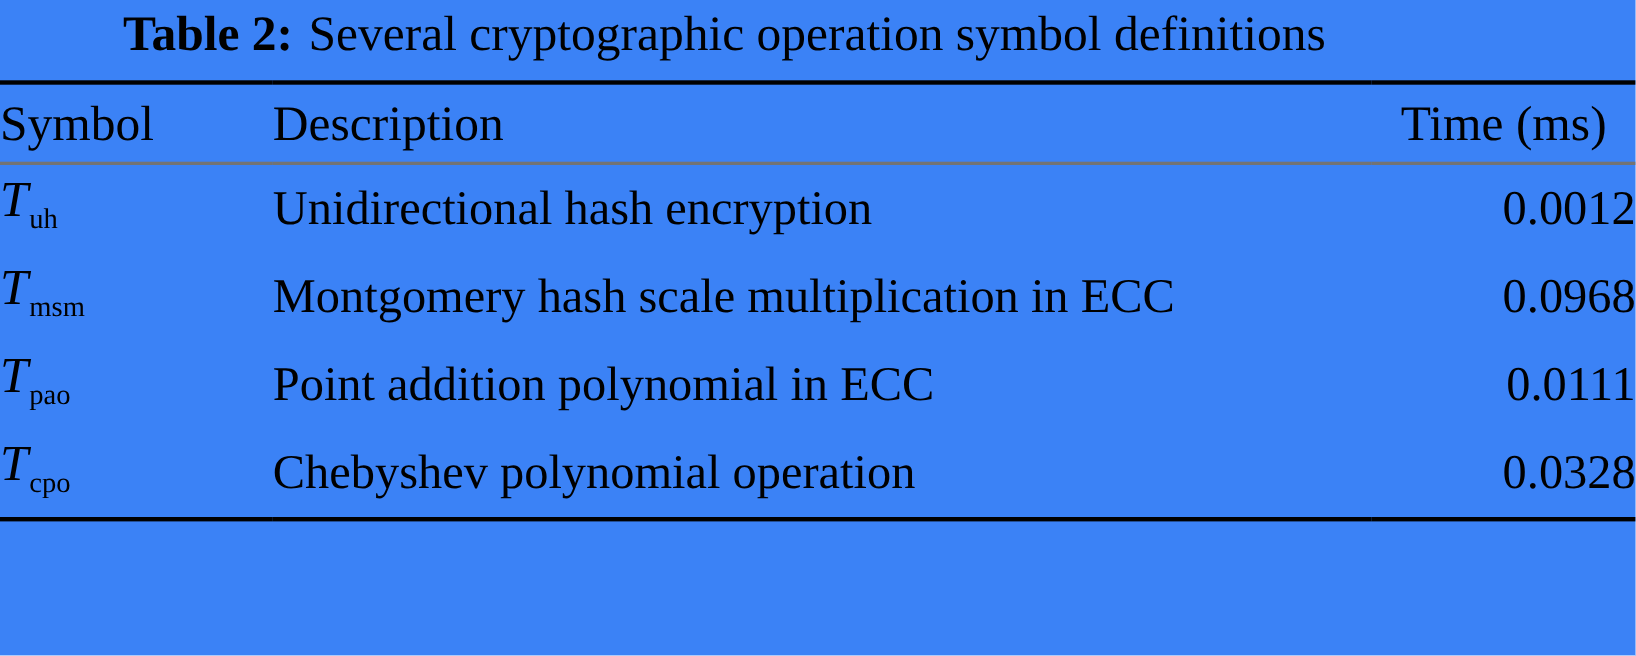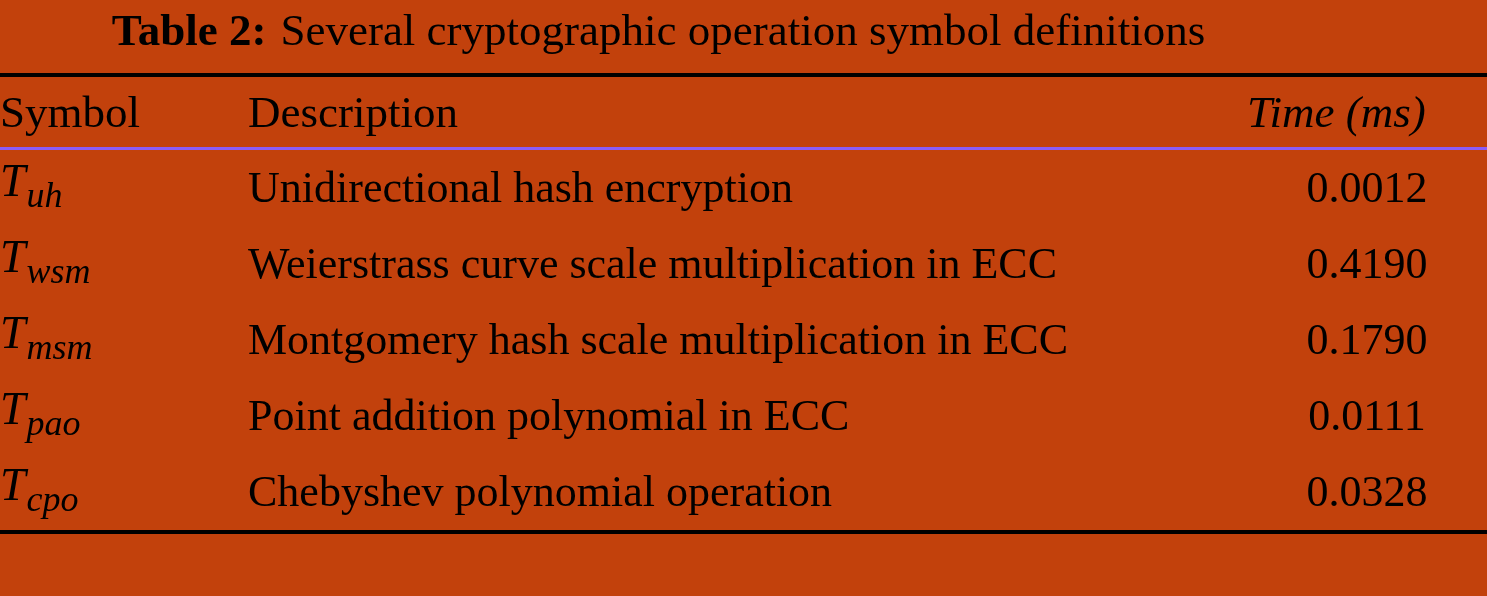--- a/index.html
+++ b/index.html
@@ -1,20 +1,20 @@
 <!DOCTYPE html>
 <html><head>
 <meta charset="utf-8">
 <style>
   html, body { margin: 0; padding: 0; background: #ffffff; }
   .page {
     position: relative;
     width: 1487px;
     height: 596px;
-    background: #c2410c;
+    background: #3b82f6;
     color: #000000;
     font-family: "Liberation Serif", serif;
     overflow: hidden;
     box-sizing: border-box;
   }
   .caption {
     text-align: center;
     font-size: 45px;
     line-height: 54px;
     padding-top: 3px;
@@ -33,43 +33,42 @@
     border-bottom: 4px solid #000000;
     table-layout: fixed;
   }
   table.optable th, table.optable td {
     padding: 0;
     vertical-align: middle;
     white-space: nowrap;
     overflow: visible;
   }
   thead th {
-    border-bottom: 3px solid #8b5cf6;
+    border-bottom: 3px solid #737373;
     font-weight: normal;
     font-size: 45px;
     text-align: left;
     height: 70px;
   }
   .col-symbol { width: 248px; }
   .col-time   { width: 240px; }
   th.col-symbol, td.col-symbol { padding-left: 7px; }
-  th.col-time { text-align: left; padding-right: 5px; font-style: italic; }
-  td.col-time { text-align: center; padding-right: 30px; margin-top: 12px; }
+  th.col-time { text-align: center; padding-right: 5px; }
+  td.col-time { text-align: right; padding-right: 30px; margin-top: 12px; }
   tbody td {
     font-size: 44px;
     height: 62px;
     line-height: 62px;
   }
   .sym-base {
     font-style: italic;
     font-size: 46px;
   }
   .sym-sub {
-    font-style: italic;
-    font-size: 36px;
+    font-size: 26px;
     vertical-align: -11px;
     margin-left: 1px;
   }
 </style>
 </head>
 <body>
 
 <div class="page">
 
   <div class="caption">
@@ -84,28 +83,23 @@
         <th class="col-time">Time (ms)</th>
       </tr>
     </thead>
     <tbody>
       <tr>
         <td class="col-symbol"><span class="sym-base">T</span><span class="sym-sub">uh</span></td>
         <td class="col-desc">Unidirectional hash encryption</td>
         <td class="col-time">0.0012</td>
       </tr>
       <tr>
-        <td class="col-symbol"><span class="sym-base">T</span><span class="sym-sub">wsm</span></td>
-        <td class="col-desc">Weierstrass curve scale multiplication in ECC</td>
-        <td class="col-time">0.4190</td>
-      </tr>
-      <tr>
         <td class="col-symbol"><span class="sym-base">T</span><span class="sym-sub">msm</span></td>
         <td class="col-desc">Montgomery hash scale multiplication in ECC</td>
-        <td class="col-time">0.1790</td>
+        <td class="col-time">0.0968</td>
       </tr>
       <tr>
         <td class="col-symbol"><span class="sym-base">T</span><span class="sym-sub">pao</span></td>
         <td class="col-desc">Point addition polynomial in ECC</td>
         <td class="col-time">0.0111</td>
       </tr>
       <tr>
         <td class="col-symbol"><span class="sym-base">T</span><span class="sym-sub">cpo</span></td>
         <td class="col-desc">Chebyshev polynomial operation</td>
         <td class="col-time">0.0328</td>

